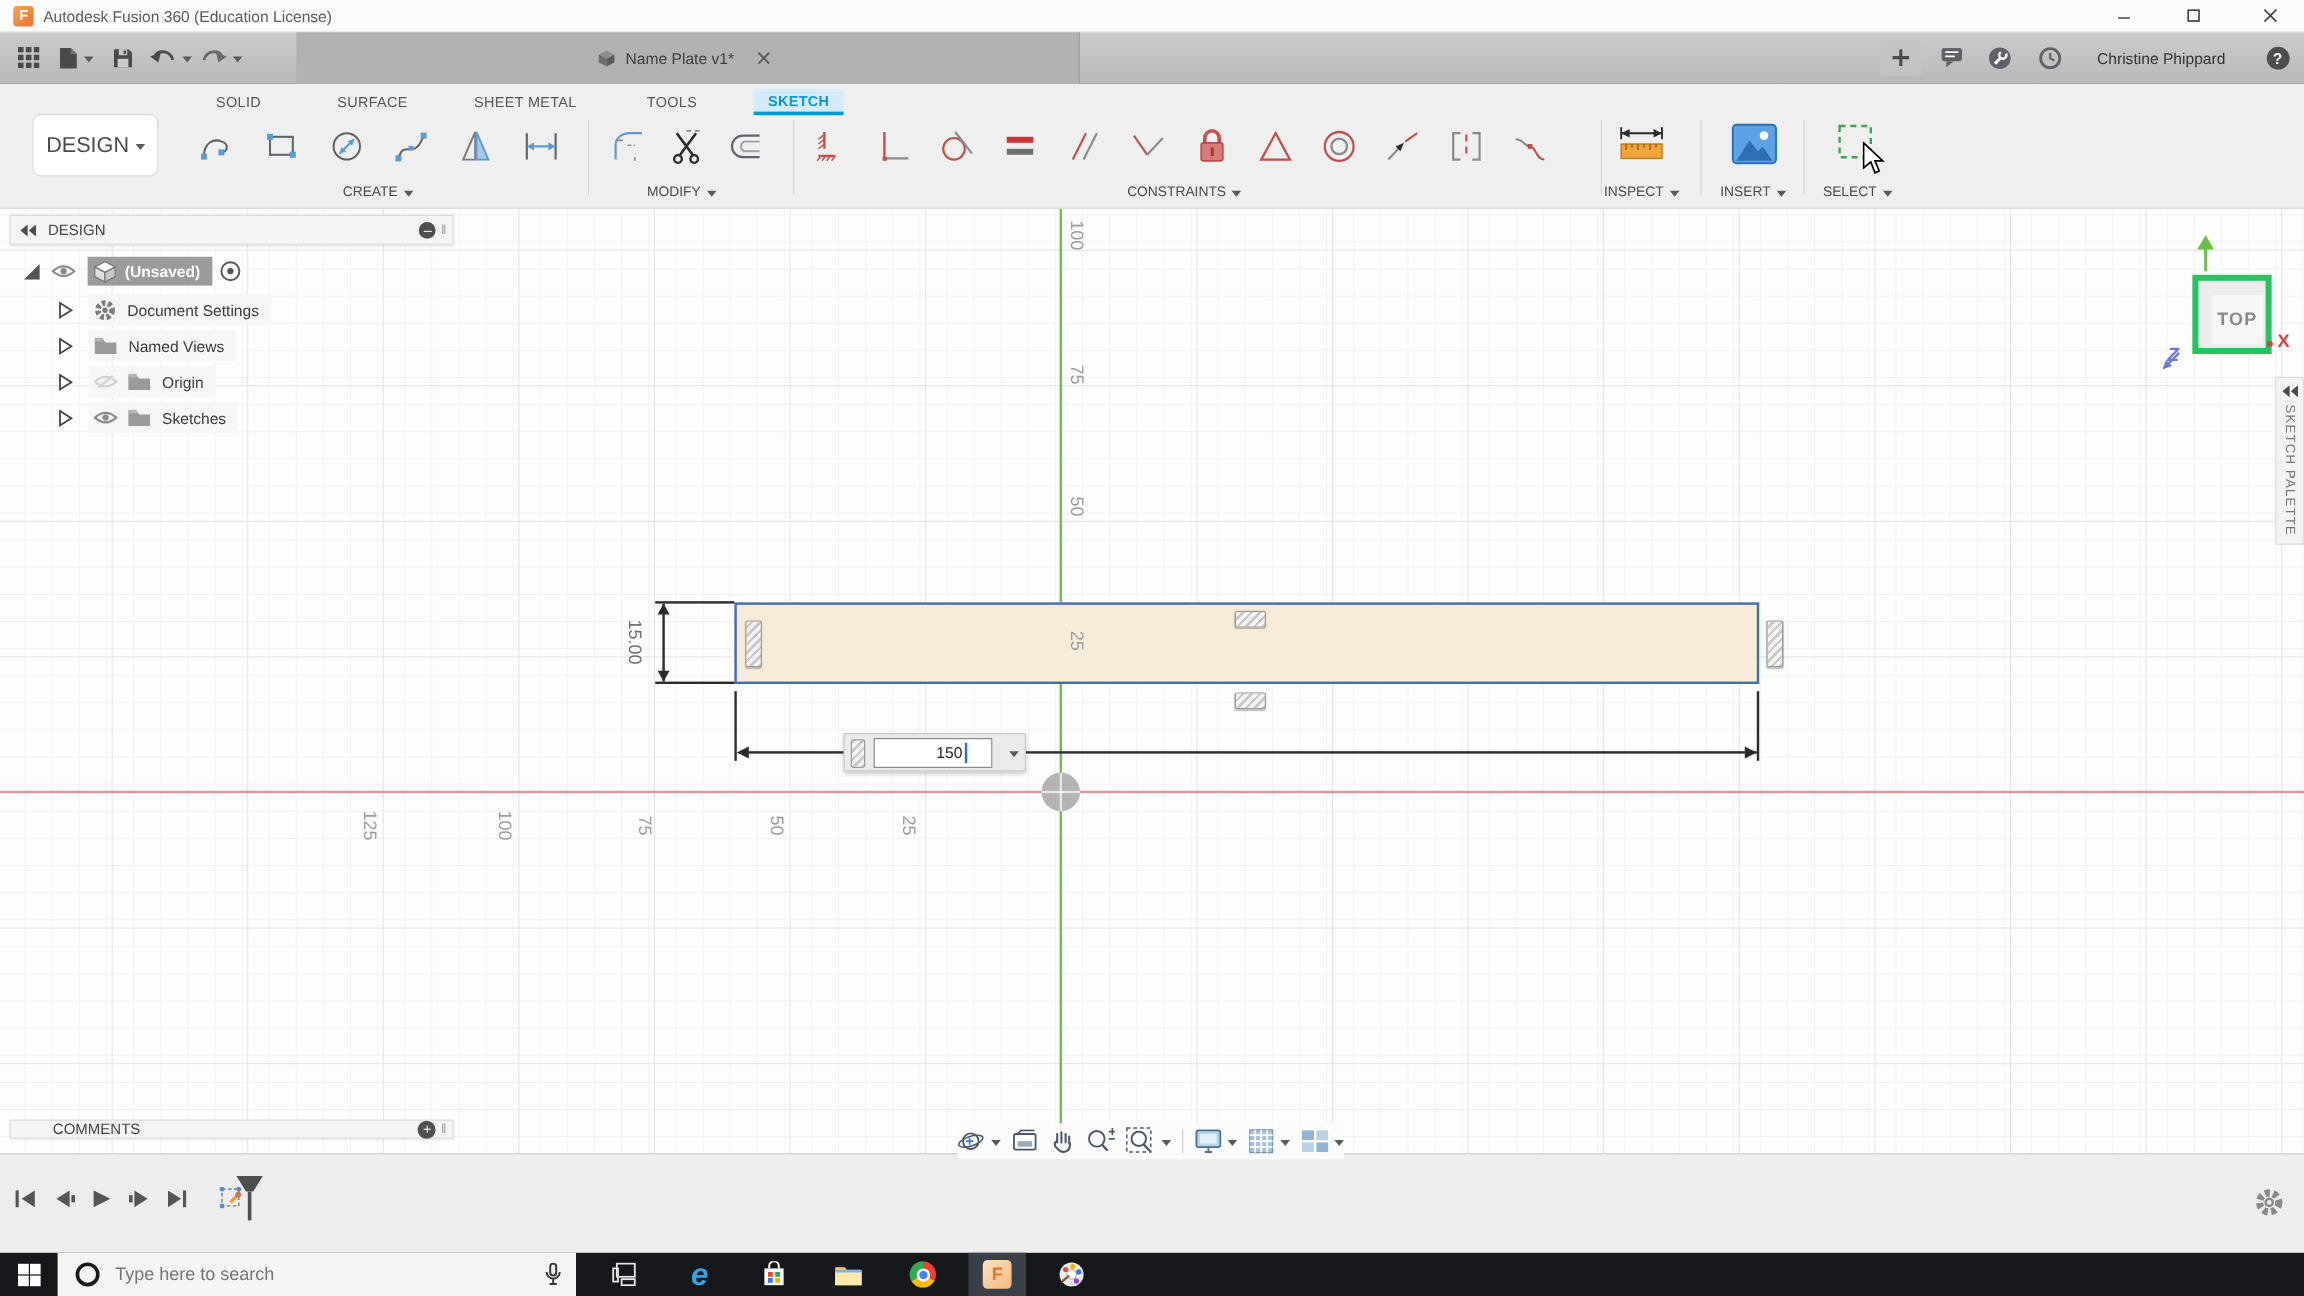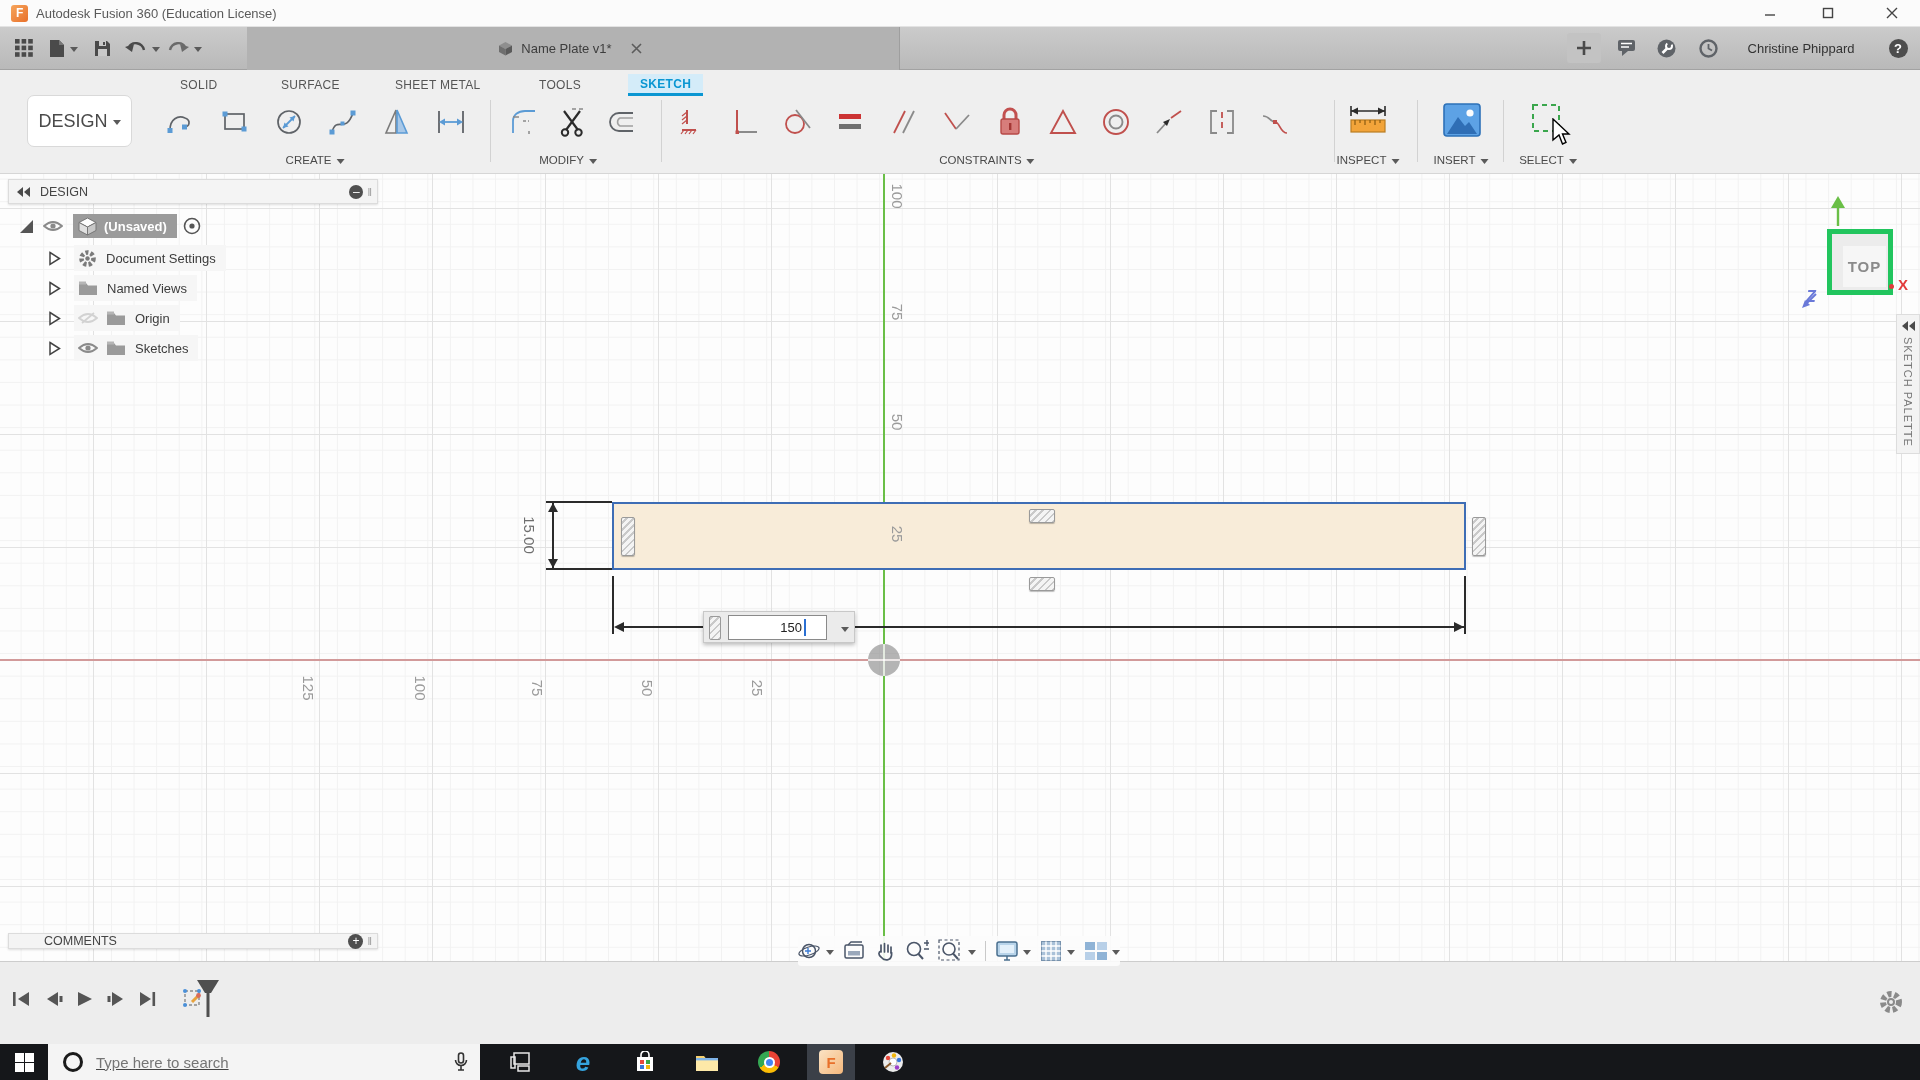--- a/index.html
+++ b/index.html
@@ -652,21 +652,21 @@
           <rect x="0" y="0" width="9" height="9" fill="#fff"></rect>
           <rect x="10" y="0" width="9" height="9" fill="#fff"></rect>
           <rect x="0" y="10" width="9" height="9" fill="#fff"></rect>
           <rect x="10" y="10" width="9" height="9" fill="#fff"></rect>
         </svg>
     </div>
     <div class="a flex" style="left:48px;top:0;width:432px;height:36px;background:#f4f4f4;justify-content:flex-start">
       <svg style="margin-left:14px" width="22" height="22">
           <circle cx="11" cy="11" r="8.5" fill="none" stroke="#1a1a1a" stroke-width="3"></circle>
         </svg>
-      <input style="margin-left: 12px; border: none; background: transparent; font-size: 15px; color: rgb(68, 68, 68); width: 300px; outline: none; text-decoration: underline;" placeholder="Type here to search">
+      <input style="margin-left: 12px; border: none; background: transparent; font-size: 15px; color: rgb(68, 68, 68); width: 300px; outline: none;" placeholder="Type here to search">
       <svg style="margin-left:auto;margin-right:12px" width="14" height="20">
           <rect x="4.5" y="1" width="5" height="10" rx="2.5" fill="none" stroke="#333" stroke-width="1.6"></rect>
           <path d="M1.5 8 a5.5 5.5 0 0 0 11 0 M7 13.5 V18 M4 18 H10" fill="none" stroke="#333" stroke-width="1.6"></path>
         </svg>
     </div>
     <div class="tbicon" style="left:498px">
       <svg width="20" height="20">
           <rect x="4" y="1" width="15" height="11" fill="none" stroke="#e8e8e8" stroke-width="1.5"></rect>
           <rect x="1" y="5" width="4" height="11" fill="none" stroke="#e8e8e8" stroke-width="1.5"></rect>
           <rect x="8" y="14" width="11" height="5" fill="none" stroke="#e8e8e8" stroke-width="1.5"></rect>

